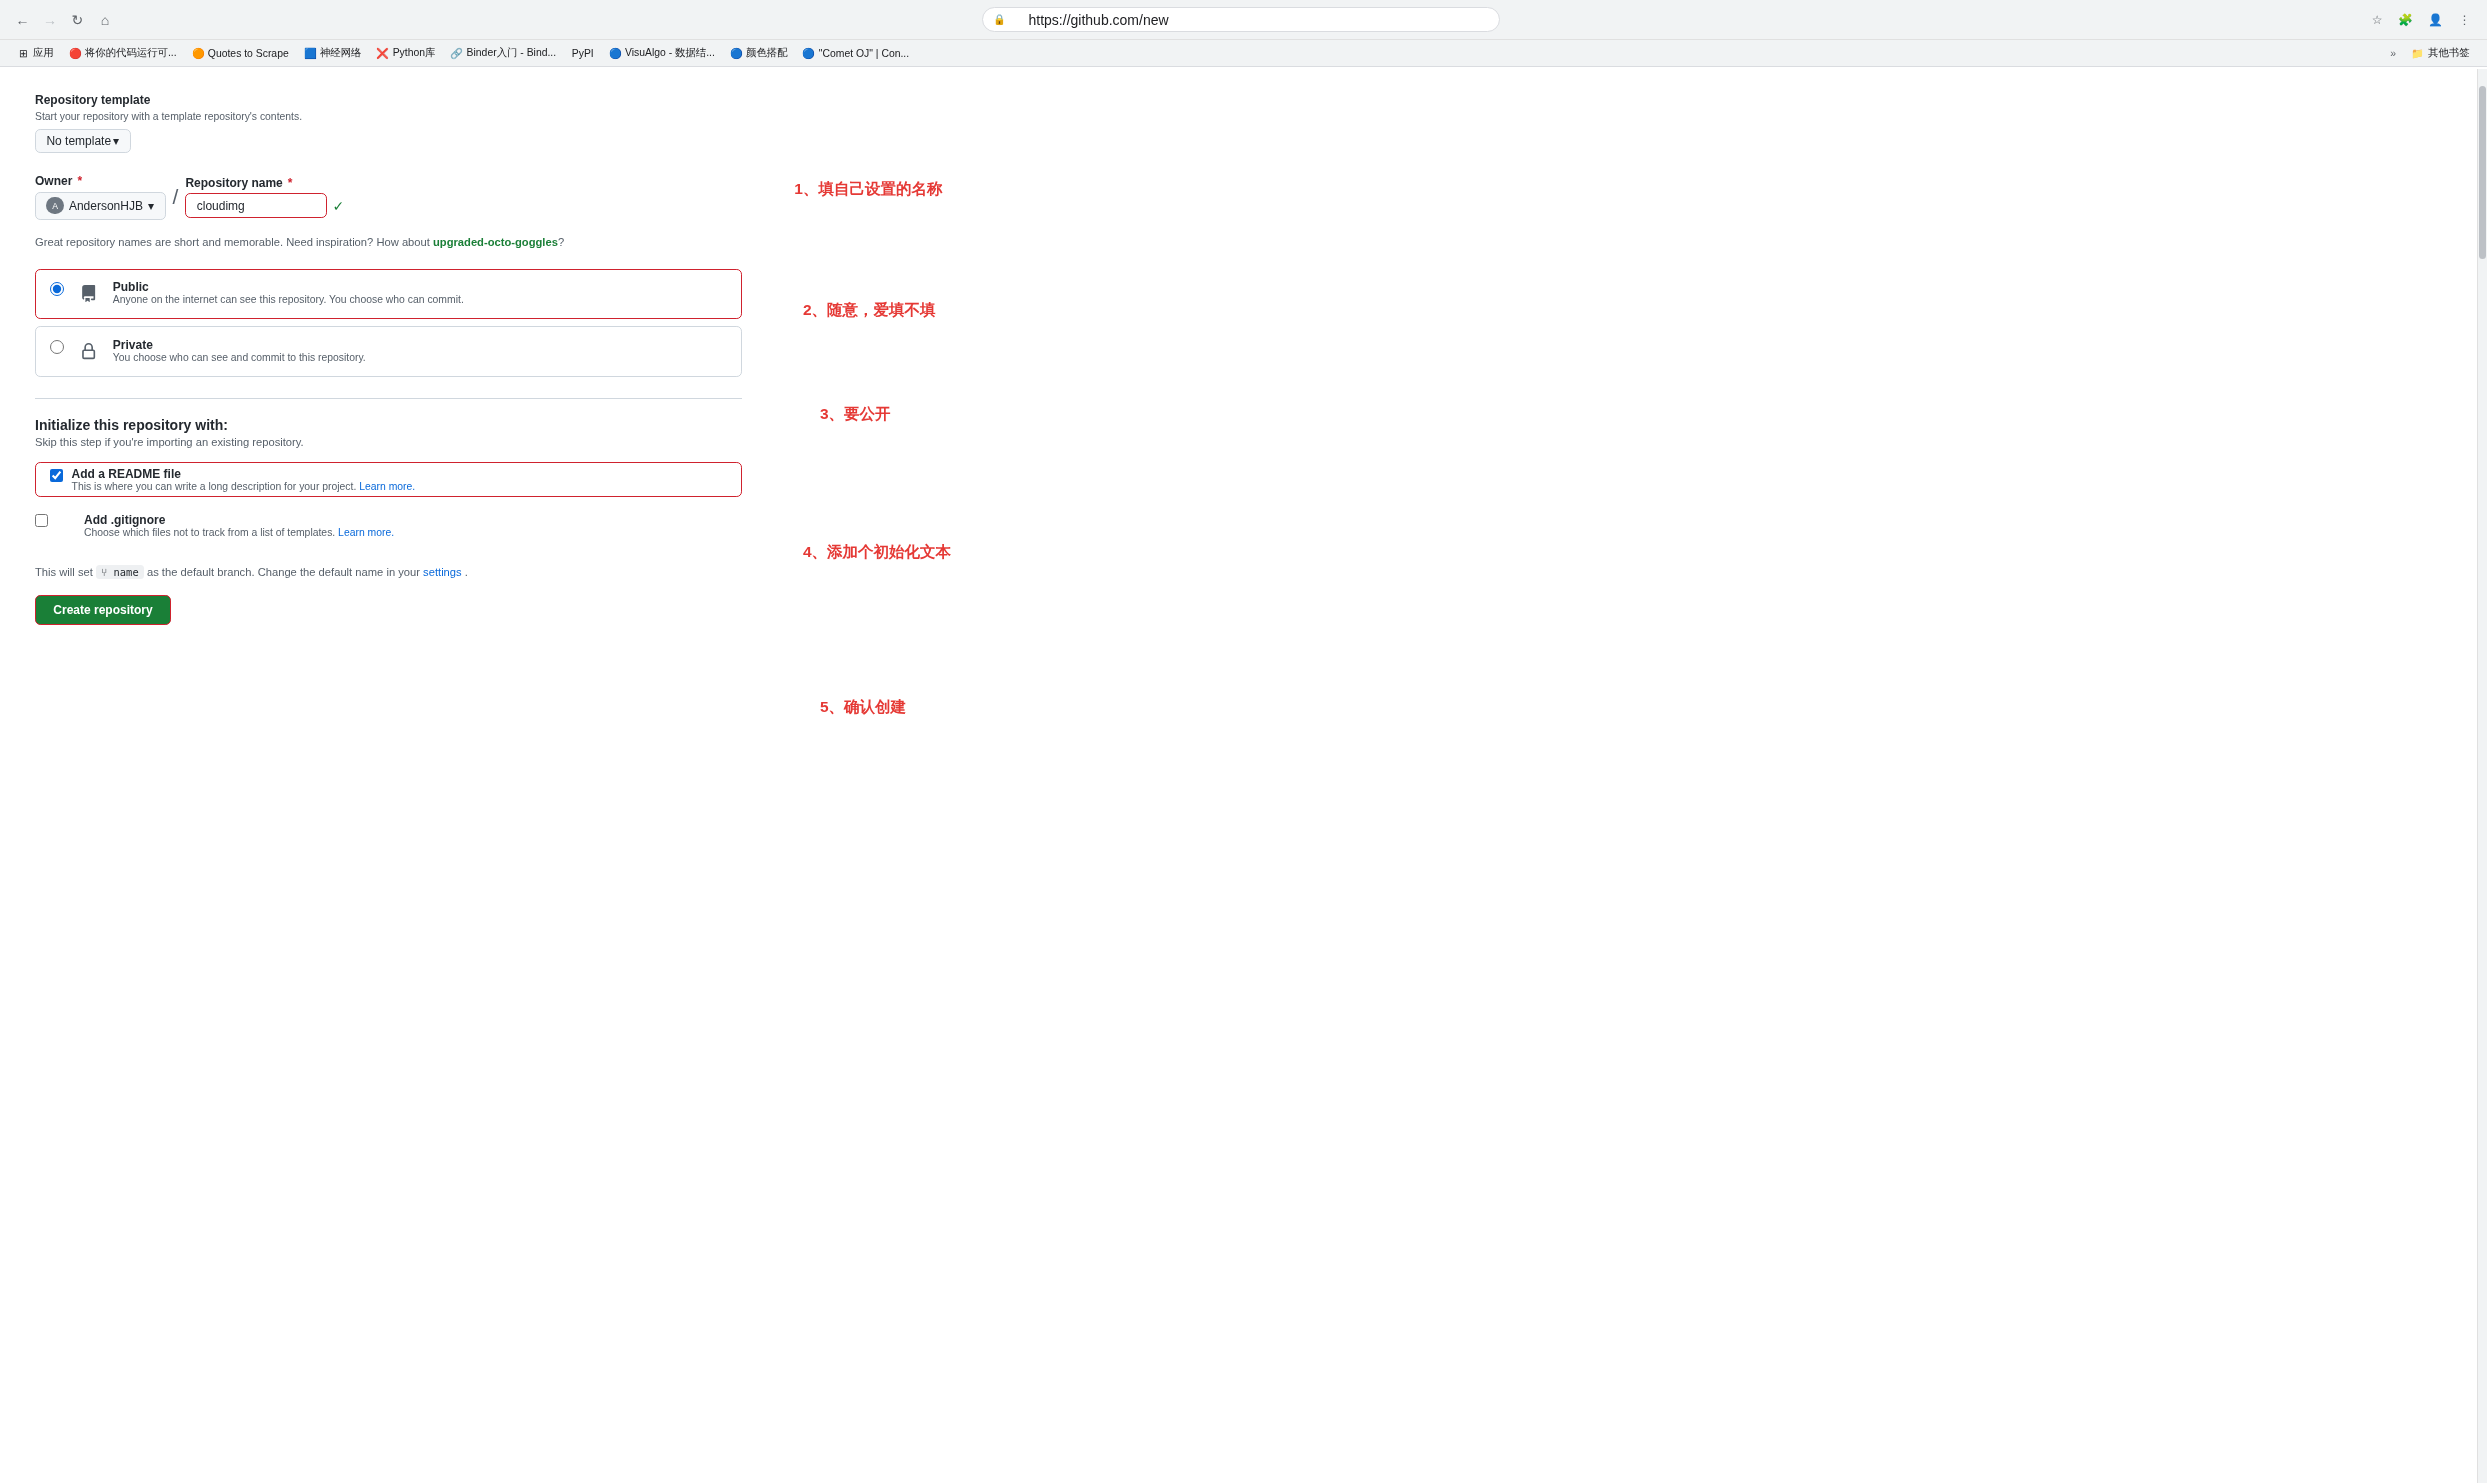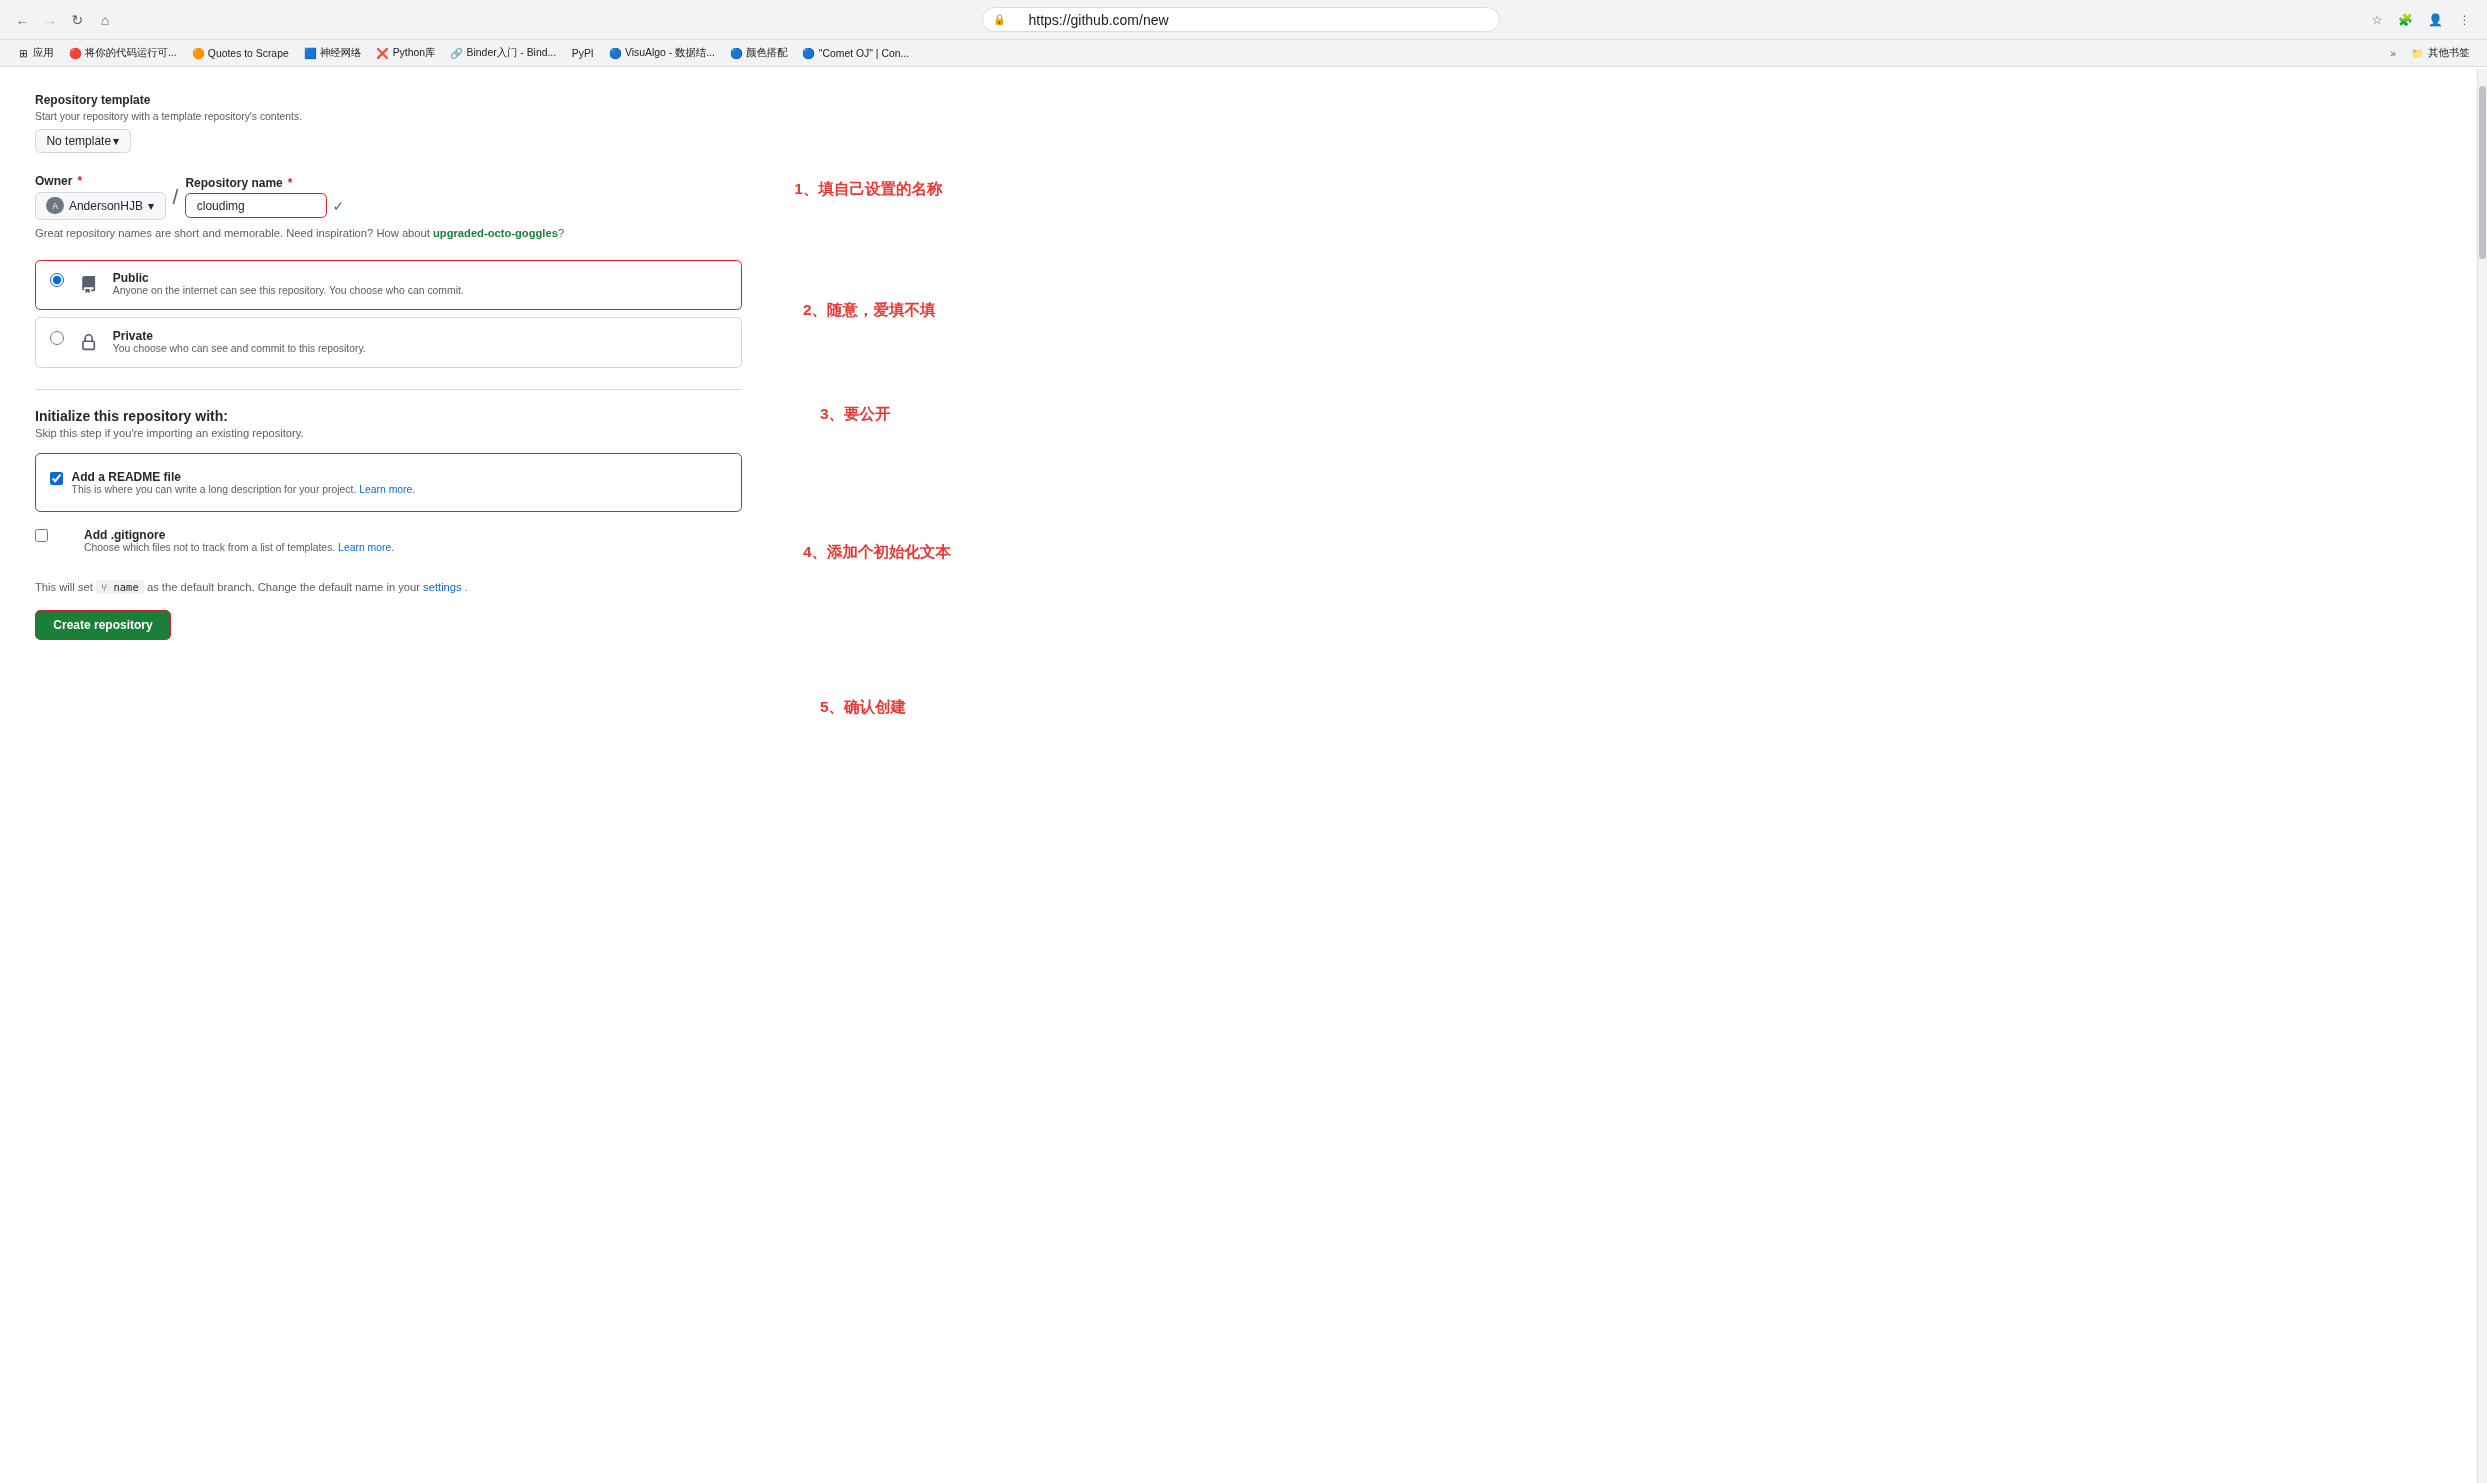--- a/index.html
+++ b/index.html
@@ -232,21 +232,21 @@
       background: #fff;
     }
     .input-valid-icon {
       color: #1a7f37;
       font-size: 14px;
     }
 
     .repo-suggestion {
       font-size: 11.2px;
       color: #57606a;
-      margin-top: 7px;
+      margin-top: 16px;
     }
     .repo-suggestion a {
       color: #1a7f37;
       text-decoration: none;
       font-weight: 600;
     }
 
     
     .desc-input {
       width: 100%;
@@ -316,21 +316,21 @@
       font-size: 11.2px;
       color: #57606a;
       margin-bottom: 14px;
     }
 
     
     .checkbox-option {
       display: flex;
       align-items: flex-start;
       gap: 8.6px;
-      padding: 16px 14px;
+      padding: 4px 14px;
       border: 1.7px solid #cf222e;
       border-radius: 5.2px;
       margin-bottom: 8.6px;
       cursor: pointer;
     }
     .checkbox-option.normal {
       border: none;
       padding: 7px 0;
       margin-bottom: 3.5px;
       gap: 36px;

